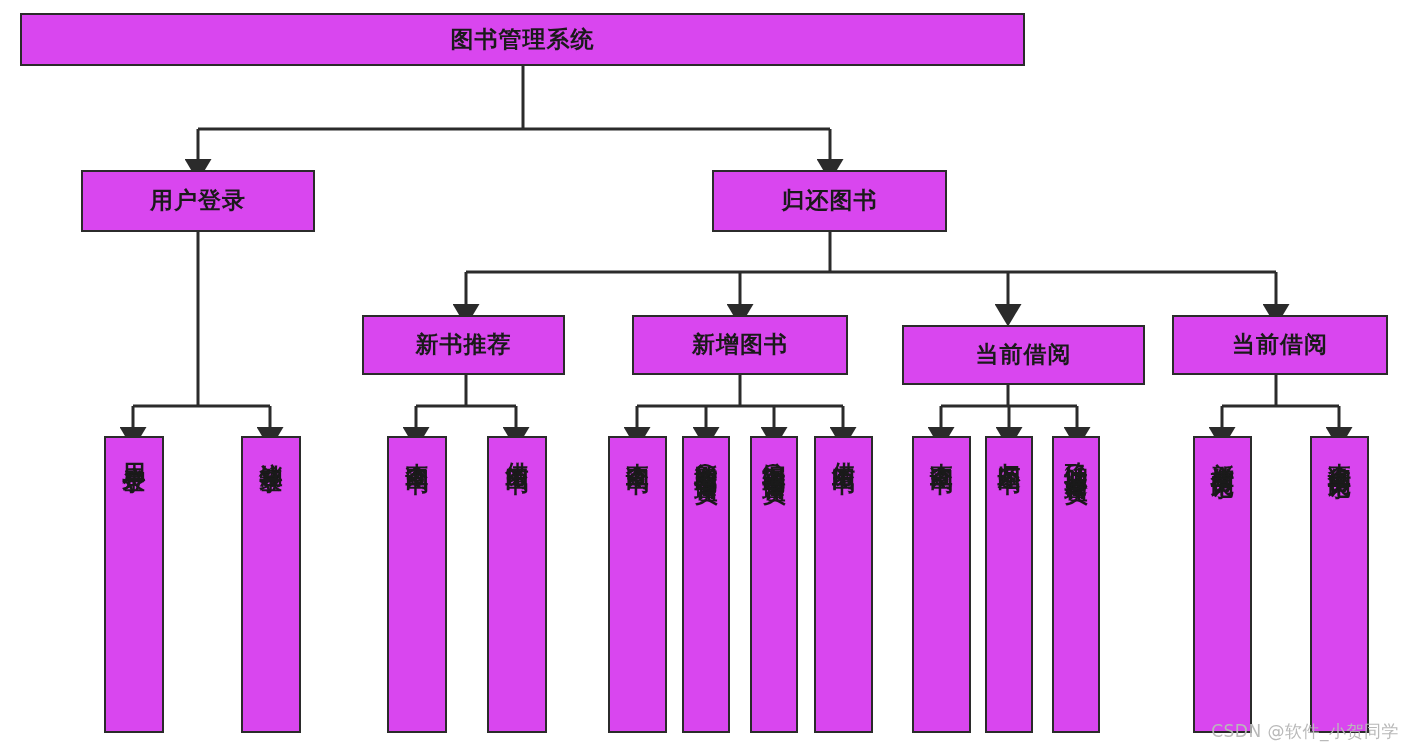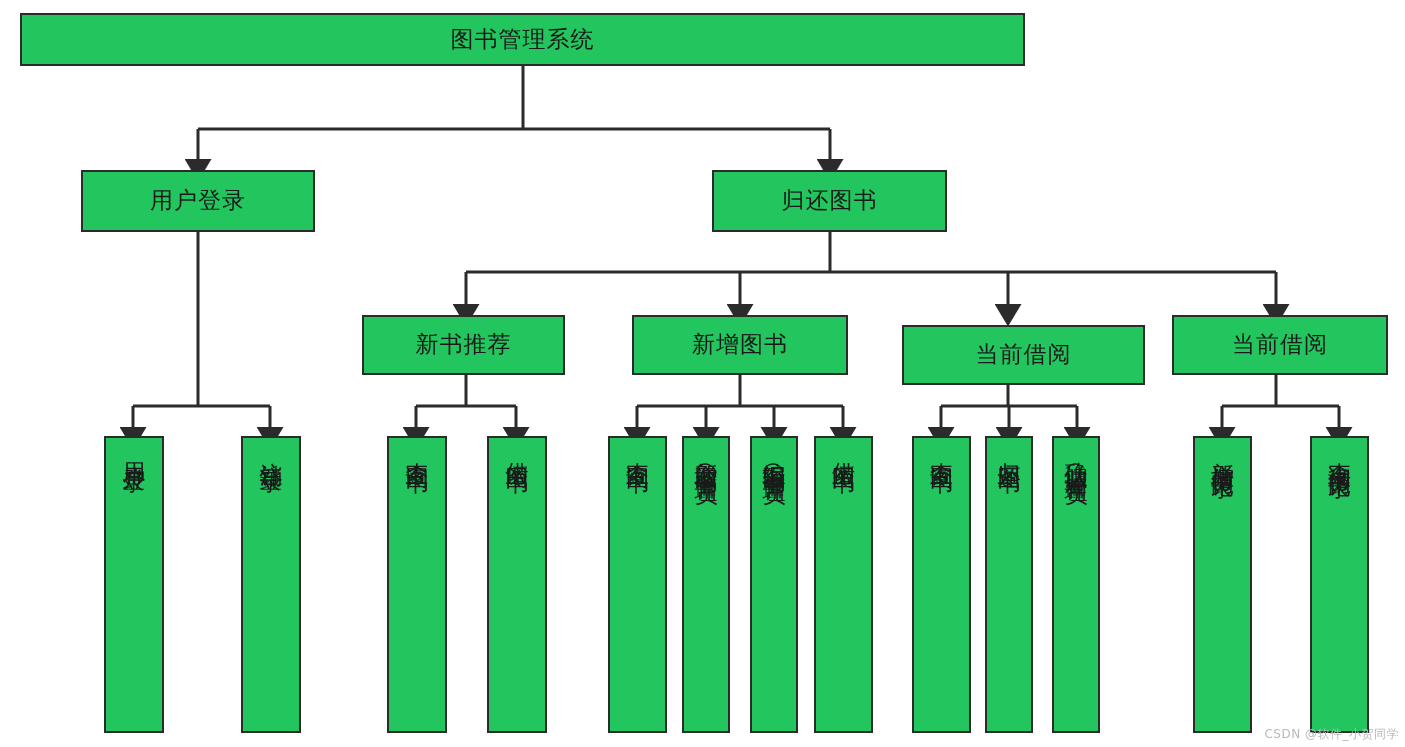--- a/index.html
+++ b/index.html
@@ -9,25 +9,26 @@
     font-family:"DejaVu Sans","Liberation Sans",sans-serif;
     overflow:hidden;
     position:relative;
   }
   #diagram{position:absolute;left:0;top:0;width:1405px;height:747px;}
 
   .node{
     position:absolute;
     box-sizing:border-box;
     border:2.5px solid #2b2b2b;
-    background:#22c55e;
+    background:#d946ef;
     display:flex;
     align-items:center;
     justify-content:center;
     color:#1a1a1a;
+    font-weight:bold;
   }
   .node .lbl{
     display:block;
     line-height:1.18;
     text-align:center;
     white-space:pre;
   }
   
   .node.h .lbl{font-size:23px;letter-spacing:1px;}
   .node.root .lbl{font-size:23px;letter-spacing:1px;}
@@ -43,21 +44,21 @@
     text-orientation:upright;
     font-size:23px;
     letter-spacing:3px;
     line-height:1;
   }
 
   .watermark{
     position:absolute;
     right:6px;
     bottom:4px;
-    font-size:12px;
+    font-size:17px;
     color:#b9b9b9;
     letter-spacing:0.5px;
     white-space:nowrap;
     user-select:none;
   }
 </style>
 </head>
 <body>
 
 <svg id="diagram" viewBox="0 0 1405 747" xmlns="http://www.w3.org/2000/svg">

